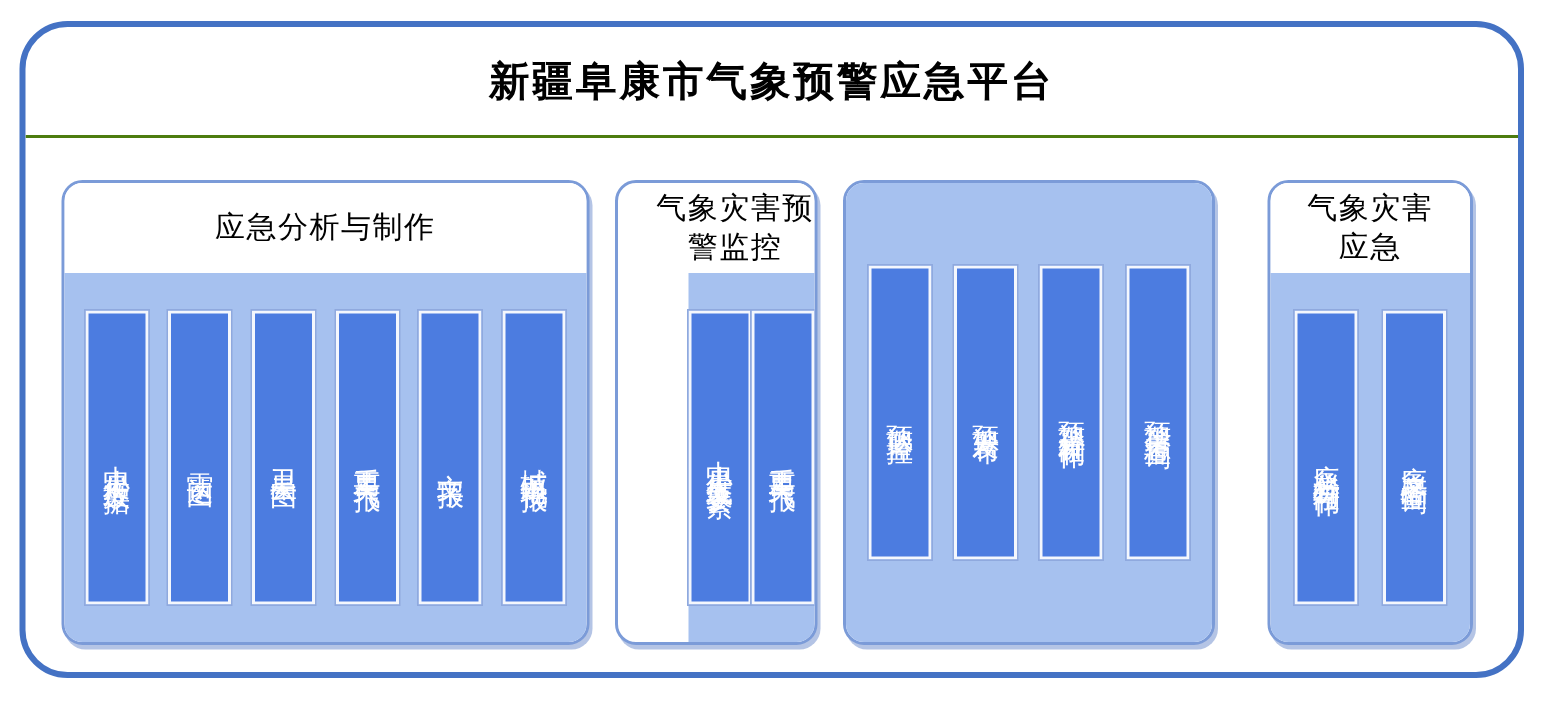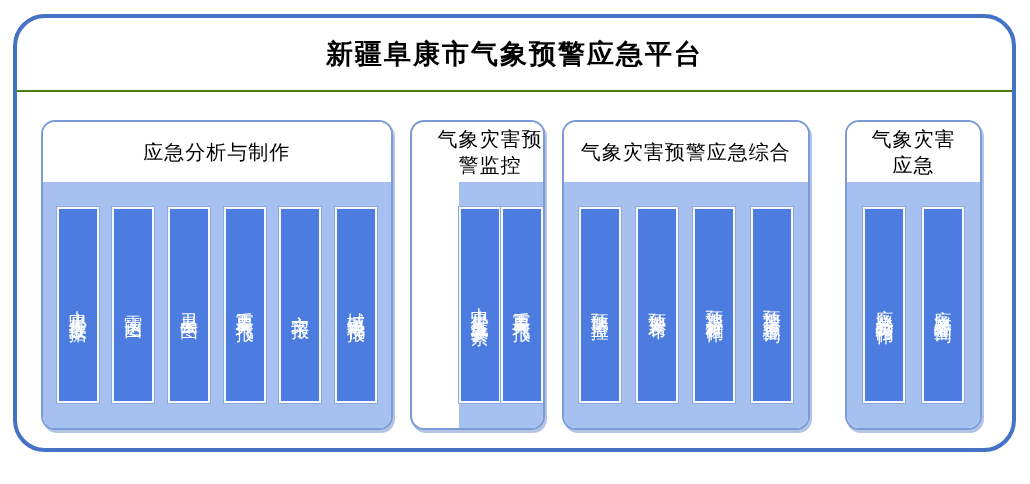--- a/index.html
+++ b/index.html
@@ -75,21 +75,20 @@
       <div class="group g2">
         <div class="group-header">气象灾害预
 警监控</div>
         <div class="group-body">
           <div class="bar">中小尺度气象要素</div>
           <div class="bar">重要天气报</div>
         </div>
       </div>
 
       <div class="group g3">
-        <div class="group-header">气象灾害预警应急综合</div>
         <div class="group-body">
           <div class="bar">预警监控</div>
           <div class="bar">预警发布</div>
           <div class="bar">预警分析制作</div>
           <div class="bar">预警信息查询</div>
         </div>
       </div>
 
       <div class="group g4">
         <div class="group-header">气象灾害

